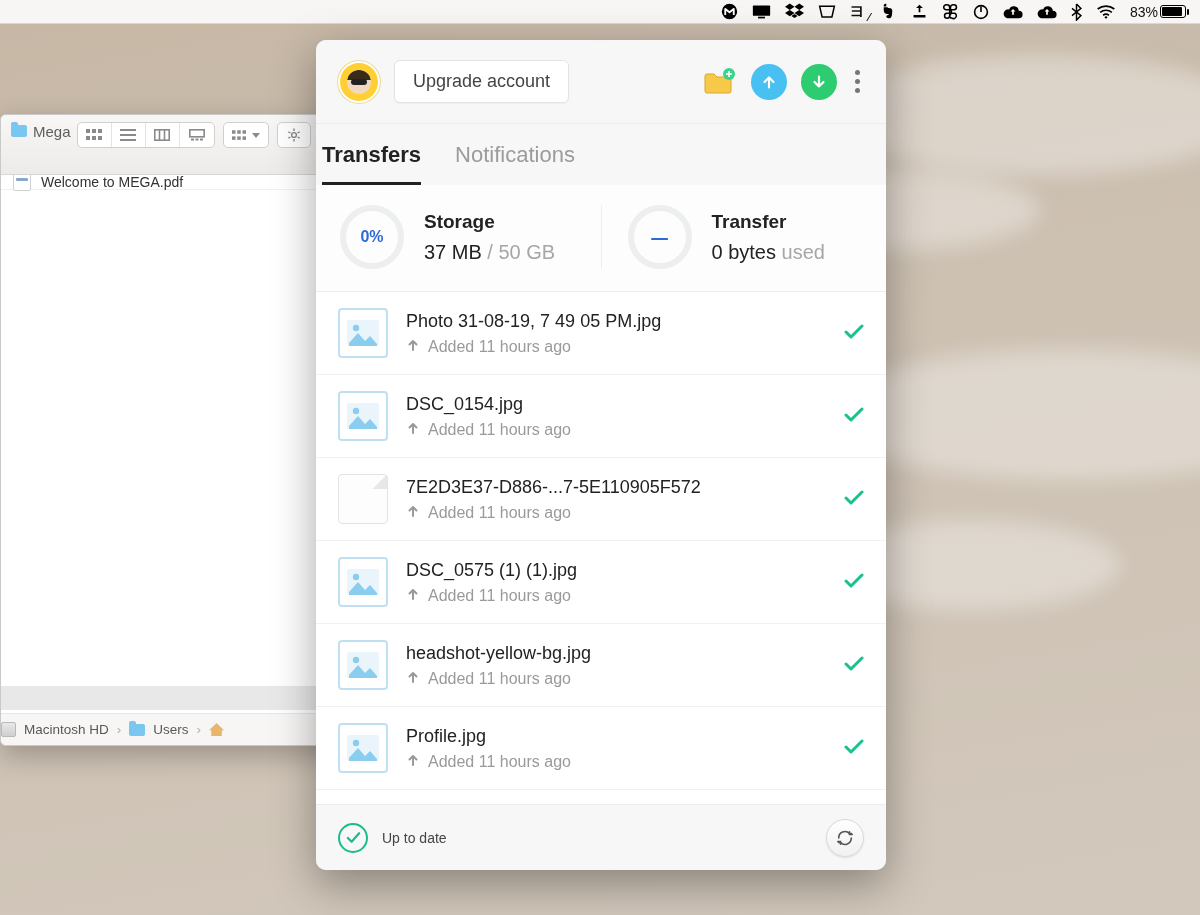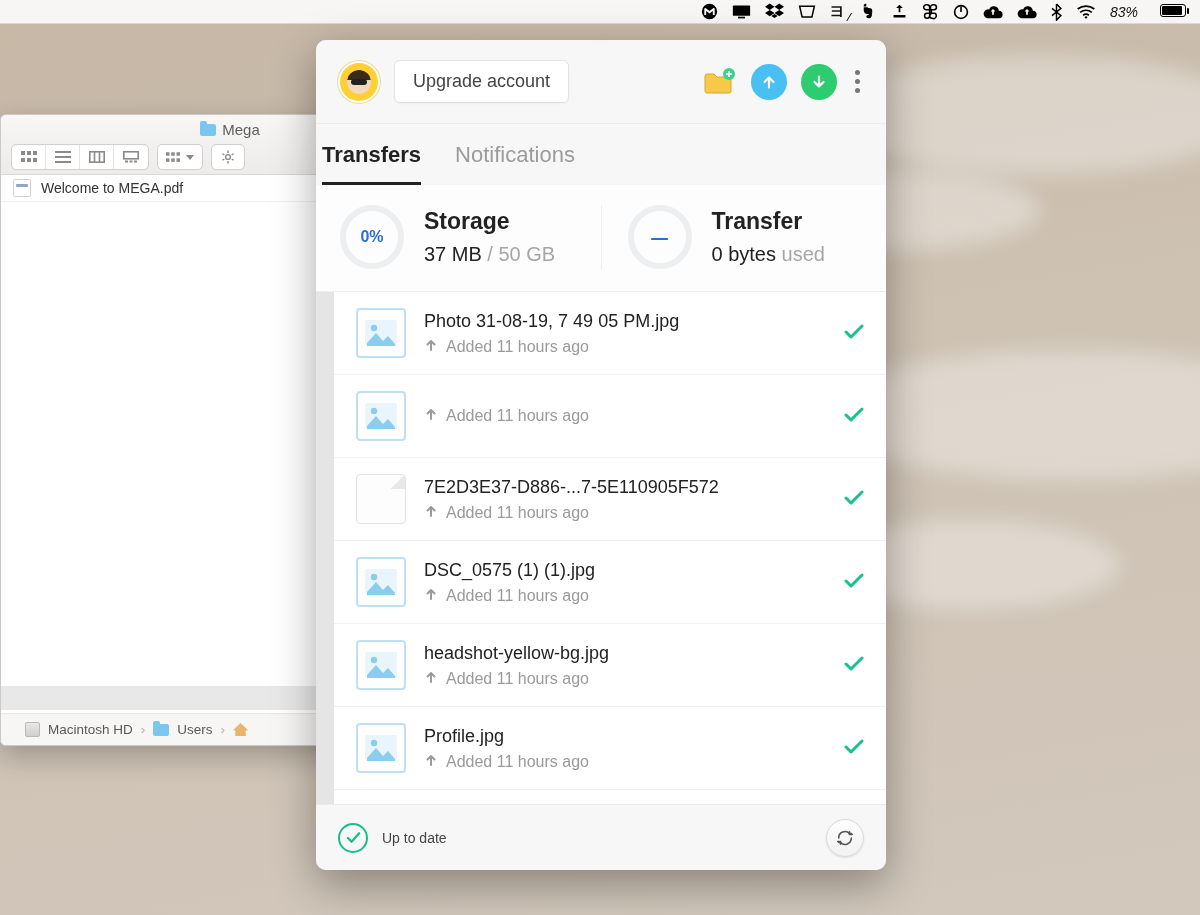--- a/index.html
+++ b/index.html
@@ -20,51 +20,51 @@
     position: relative; z-index: 5;
     height: 24px; width: 100%;
     background: rgba(250,250,250,0.94);
     border-bottom: 1px solid rgba(0,0,0,0.12);
     display:flex; justify-content:flex-end; align-items:center;
     padding-right:14px; gap:14px;
     font-size:14px; color:#111;
   }
   .menubar .mico { display:inline-flex; align-items:center; justify-content:center; }
   .menubar svg { display:block; }
-  .battery-wrap{display:flex;gap:22px;font-style:italic;}
+  .battery-wrap{display:flex;align-items:center;gap:2px;}
   .battery-shell{width:26px;height:13px;border:1.3px solid #000;border-radius:3px;position:relative;}
   .battery-shell::after{content:"";position:absolute;right:-4px;top:3px;width:2.5px;height:6px;background:#000;border-radius:1px;}
   .battery-fill{position:absolute;left:1px;top:1px;bottom:1px;width:83%;background:#000;border-radius:1px;}
 
   
   .finder {
     position:absolute; top:114px; left:0; width:460px; height:632px;
     background:#fff; border:1px solid #c9c9c9; border-radius:6px;
     box-shadow:0 10px 28px rgba(0,0,0,0.25);
     display:flex; flex-direction:column; overflow:hidden;
   }
   .finder-titlebar{
     height:60px; background:linear-gradient(#f8f7f6,#ecebea);
     border-bottom:1px solid #d8d7d6; padding:6px 10px;
-    display:flex; flex-direction:column; gap:6px;
+    display:flex; flex-direction:row; gap:6px;
   }
   .finder-title{display:flex;justify-content:center;align-items:center;gap:6px;height:20px;color:#5e5e5e;font-size:15px;}
   .finder-toolbar{display:flex;align-items:center;gap:8px;height:28px;}
   .tb-group{display:flex;border:1px solid #cfcfcf;border-radius:5px;background:#fff;height:26px;overflow:hidden;}
   .tb-btn{width:34px;height:100%;display:flex;align-items:center;justify-content:center;border-right:1px solid #e4e4e4;color:#6d6d6d;}
   .tb-btn:last-child{border-right:none;}
   .tb-single{border:1px solid #cfcfcf;border-radius:5px;background:#fff;height:26px;display:flex;align-items:center;gap:6px;padding:0 8px;color:#6d6d6d;font-size:12px;}
 
   .finder-body{flex:1;overflow:auto;background:#fff;}
-  .finder-row{display:flex;align-items:center;gap:10px;height:27px;padding:0 12px;border-bottom:1px solid #f0f0f0;font-size:14px;color:#333;}
+  .finder-row{display:flex;align-items:center;gap:10px;height:15px;padding:0 12px;border-bottom:1px solid #f0f0f0;font-size:14px;color:#333;}
   .finder-row .fileicon{width:18px;height:18px;background:#fff;border:1px solid #cfd3d8;border-radius:2px;position:relative;}
   .finder-row .fileicon::after{content:"";position:absolute;left:2px;right:2px;top:4px;height:3px;background:#8aa6c9;border-radius:1px;}
   .sync-ok{width:15px;height:15px;border-radius:50%;background:#34c759;display:flex;align-items:center;justify-content:center;color:#fff;font-size:10px;line-height:1;}
 
-  .finder-path{height:32px;border-top:1px solid #e6e6e6;background:#f7f6f5;display:flex;align-items:center;gap:8px;padding:0 24px;font-size:13.5px;color:#585858;}
+  .finder-path{height:32px;border-top:1px solid #e6e6e6;background:#f7f6f5;display:flex;align-items:center;gap:8px;padding:0 0;font-size:13.5px;color:#585858;}
   .crumb-sep{color:#b0b0b0;}
   .disk-ico{width:15px;height:15px;border-radius:2px;background:linear-gradient(#e8e8e8,#cfcfcf);border:1px solid #b9b9b9;}
   .folder-ico{width:16px;height:12px;border-radius:2px;background:#79c7ef;position:relative;}
   .folder-ico::before{content:"";position:absolute;top:-3px;left:0;width:7px;height:4px;background:#79c7ef;border-radius:2px 2px 0 0;}
   .home-ico{width:15px;height:13px;background:#e9b56b;clip-path:polygon(50% 0,100% 55%,85% 55%,85% 100%,15% 100%,15% 55%,0 55%);}
 
   .finder-selbar{position:absolute;left:0;right:0;top:571px;height:24px;background:#e8e8e8;}
 
   
   .mega{
@@ -108,26 +108,26 @@
   
   .mega-stats{
     display:flex; padding:20px 24px 22px 24px; gap:26px;
     border-bottom:1px solid #ededed; background:#fdfdfd;
   }
   .stat{flex:1;display:flex;align-items:center;gap:20px;}
   .divider{width:1px;background:#eee;}
   .ring{width:64px;height:64px;border-radius:50%;border:6px solid #eceef0;display:flex;align-items:center;justify-content:center;font-size:16px;font-weight:600;}
   .ring.blue{color:#2f6bd6;}
   .ring.dash{color:#2f6bd6;font-size:30px;font-weight:400;}
-  .stat-text .label{font-size:23px;color:#222;font-weight:600;margin-bottom:8px;}
+  .stat-text .label{font-size:19px;color:#222;font-weight:600;margin-bottom:8px;}
   .stat-text .value{font-size:20px;color:#222;}
   .stat-text .muted{color:#a6a6a6;}
 
   
-  .mega-list{flex:1;overflow:auto;background:#fff;margin-left:18px;}
+  .mega-list{flex:1;overflow:auto;background:#fff;}
   .mega-list::-webkit-scrollbar{width:10px;}
   .mega-list::-webkit-scrollbar-thumb{background:#c8c8c8;border-radius:5px;}
   .trow{display:flex;align-items:center;gap:18px;padding:16px 22px;border-bottom:1px solid #f1f1f1;}
   .thumb{width:50px;height:50px;border:2px solid #bfe0f2;border-radius:4px;background:#fff;display:flex;align-items:center;justify-content:center;flex-shrink:0;}
   .thumb.image svg{display:block;}
   .thumb.file{border:1px solid #e3e3e3;background:#fdfdfd;position:relative;}
   .thumb.file::after{content:"";position:absolute;top:0;right:0;width:14px;height:14px;background:linear-gradient(135deg,transparent 48%,#e8e8e8 50%);}
   .tmeta{flex:1;min-width:0;}
   .tname{font-size:18px;color:#222;margin-bottom:6px;white-space:nowrap;overflow:hidden;text-overflow:ellipsis;}
   .tsub{font-size:16px;color:#9a9a9a;display:flex;align-items:center;gap:8px;}
@@ -392,20 +392,21 @@
       </div>
       <div class="trow">
         <div class="thumb image">
           <svg width="34" height="28" viewBox="0 0 34 28">
             <rect x="1" y="1" width="32" height="26" rx="2" fill="#eaf5fb"></rect>
             <circle cx="10" cy="9" r="3.2" fill="#8acdef"></circle>
             <path d="M3 24l9-10 7 8 5-5 7 8v2H3z" fill="#8acdef"></path>
           </svg>
         </div>
         <div class="tmeta">
+          <div class="tname">DSC_0154.jpg</div>
           <div class="tsub">
             <span><svg width="14" height="14" viewBox="0 0 14 14" fill="none" stroke="#9a9a9a" stroke-width="2" stroke-linecap="round" stroke-linejoin="round">
                 <path d="M7 12V3M3.5 6.5L7 3l3.5 3.5"></path>
               </svg></span>
             <span>Added 11 hours ago</span>
           </div>
         </div>
         <div class="check"><svg width="20" height="16" viewBox="0 0 20 16" fill="none" stroke="#18c28e" stroke-width="3" stroke-linecap="round" stroke-linejoin="round">
             <path d="M2 8l5 5L18 2"></path>
           </svg></div>

